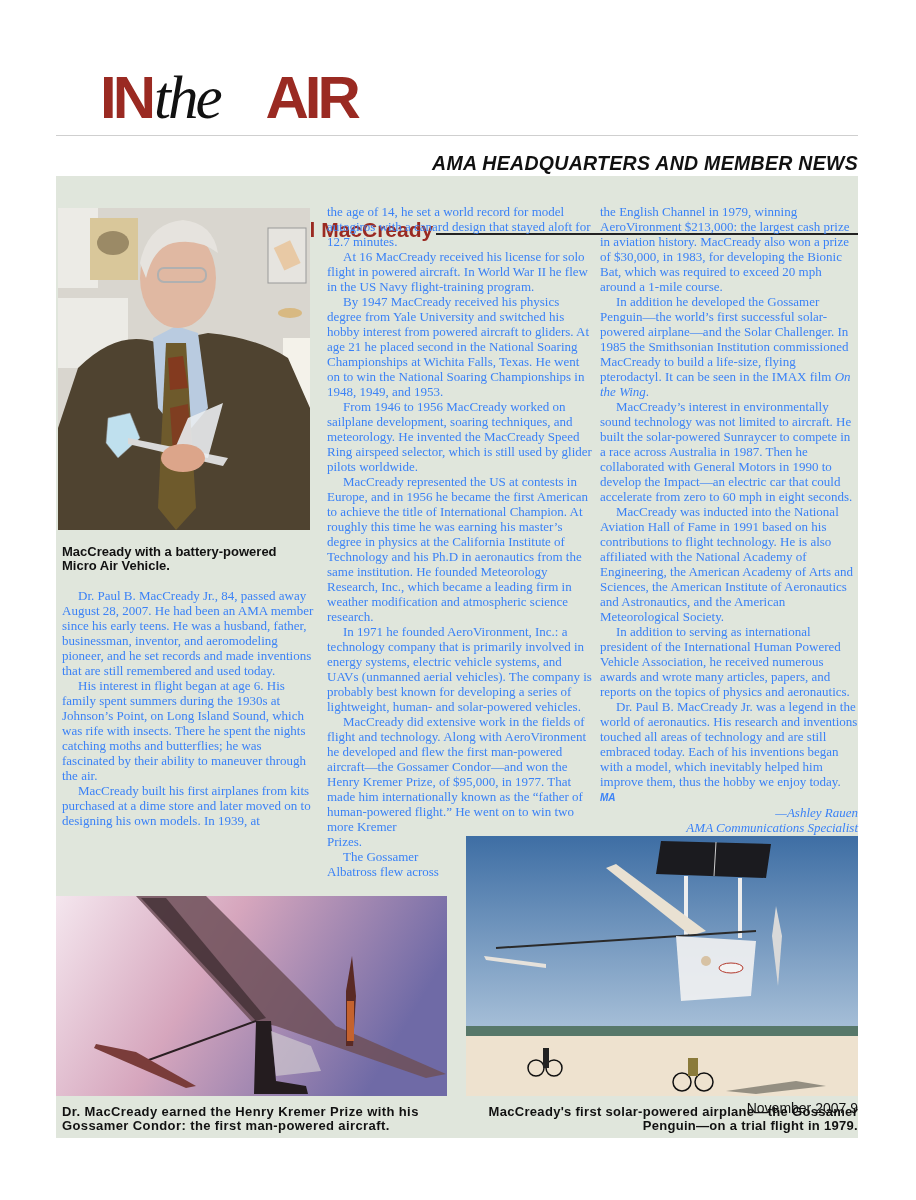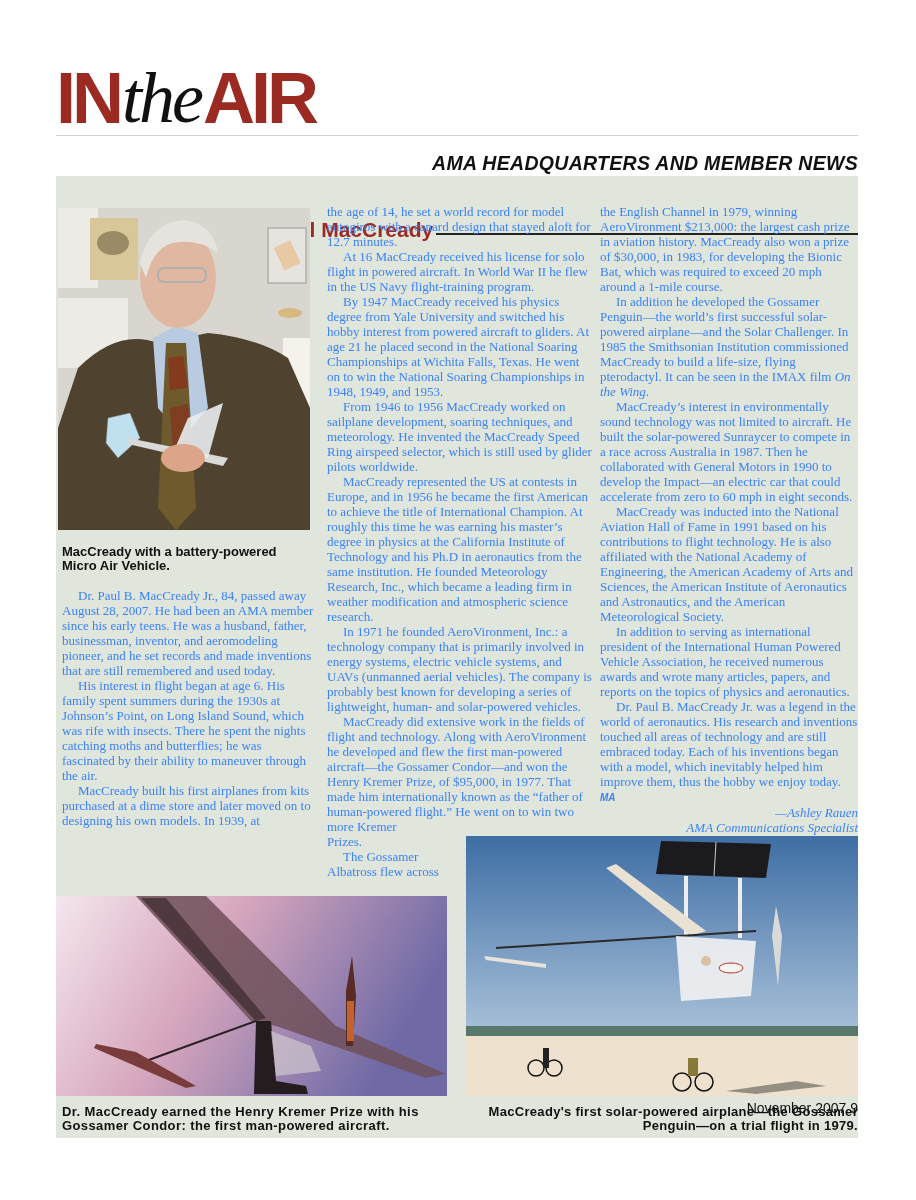--- a/index.html
+++ b/index.html
@@ -1,21 +1,21 @@
 <!DOCTYPE html>
 <html><head>
 <meta charset="utf-8">
 <style>
   * { margin: 0; padding: 0; box-sizing: border-box; }
   html, body { width: 916px; height: 1200px; background: #ffffff; overflow: hidden; }
   body { position: relative; font-family: "Liberation Serif", serif; color: #1a1a1a; }
 
   .masthead { position: absolute; left: 56px; top: 58px; height: 80px; display: flex; align-items: flex-end; }
-  .mh-in, .mh-air { font-family: "Liberation Sans", sans-serif; font-weight: bold; color: #9a2a22; font-size: 72px; line-height: 80px; letter-spacing: -4px; }
-  .mh-the { font-family: "Liberation Serif", serif; font-style: italic; color: #111; font-size: 72px; line-height: 80px; letter-spacing: -3px; margin: 0 2px; }
+  .mh-in, .mh-air { font-family: "Liberation Sans", sans-serif; font-weight: bold; color: #9a2a22; font-size: 60px; line-height: 80px; letter-spacing: -4px; margin-left: 44px; }
+  .mh-the { font-family: "Liberation Serif", serif; font-style: italic; color: #111; font-size: 61px; line-height: 80px; letter-spacing: -3px; margin: 0 2px; }
   .masthead-rule { position: absolute; left: 56px; top: 135px; width: 802px; height: 1px; background: #cfcfcf; }
 
   .section-head { position: absolute; right: 58px; top: 152px; font-family: Liberation Sans, sans-serif; font-style: italic; font-weight: bold; font-size: 19.5px; letter-spacing: 0.3px; color: #111; }
 
   .panel { position: absolute; left: 56px; top: 176px; width: 802px; height: 962px; background: #e0e6dc; }
 
   .headline { position: absolute; left: 58px; top: 177px; width: 800px; height: 28px; display: flex; align-items: center; white-space: nowrap; margin-top: 39px; }
   .hl-a { font-family: "Liberation Sans", sans-serif; font-weight: bold; font-size: 21px; color: #111; }
   .hl-b { font-family: "Liberation Sans", sans-serif; font-weight: bold; font-size: 21px; color: #9a2a22; margin-left: 6px; }
   .hl-rule { flex: 1; height: 2px; background: #222; margin-left: 3px; margin-top: 8px; }

